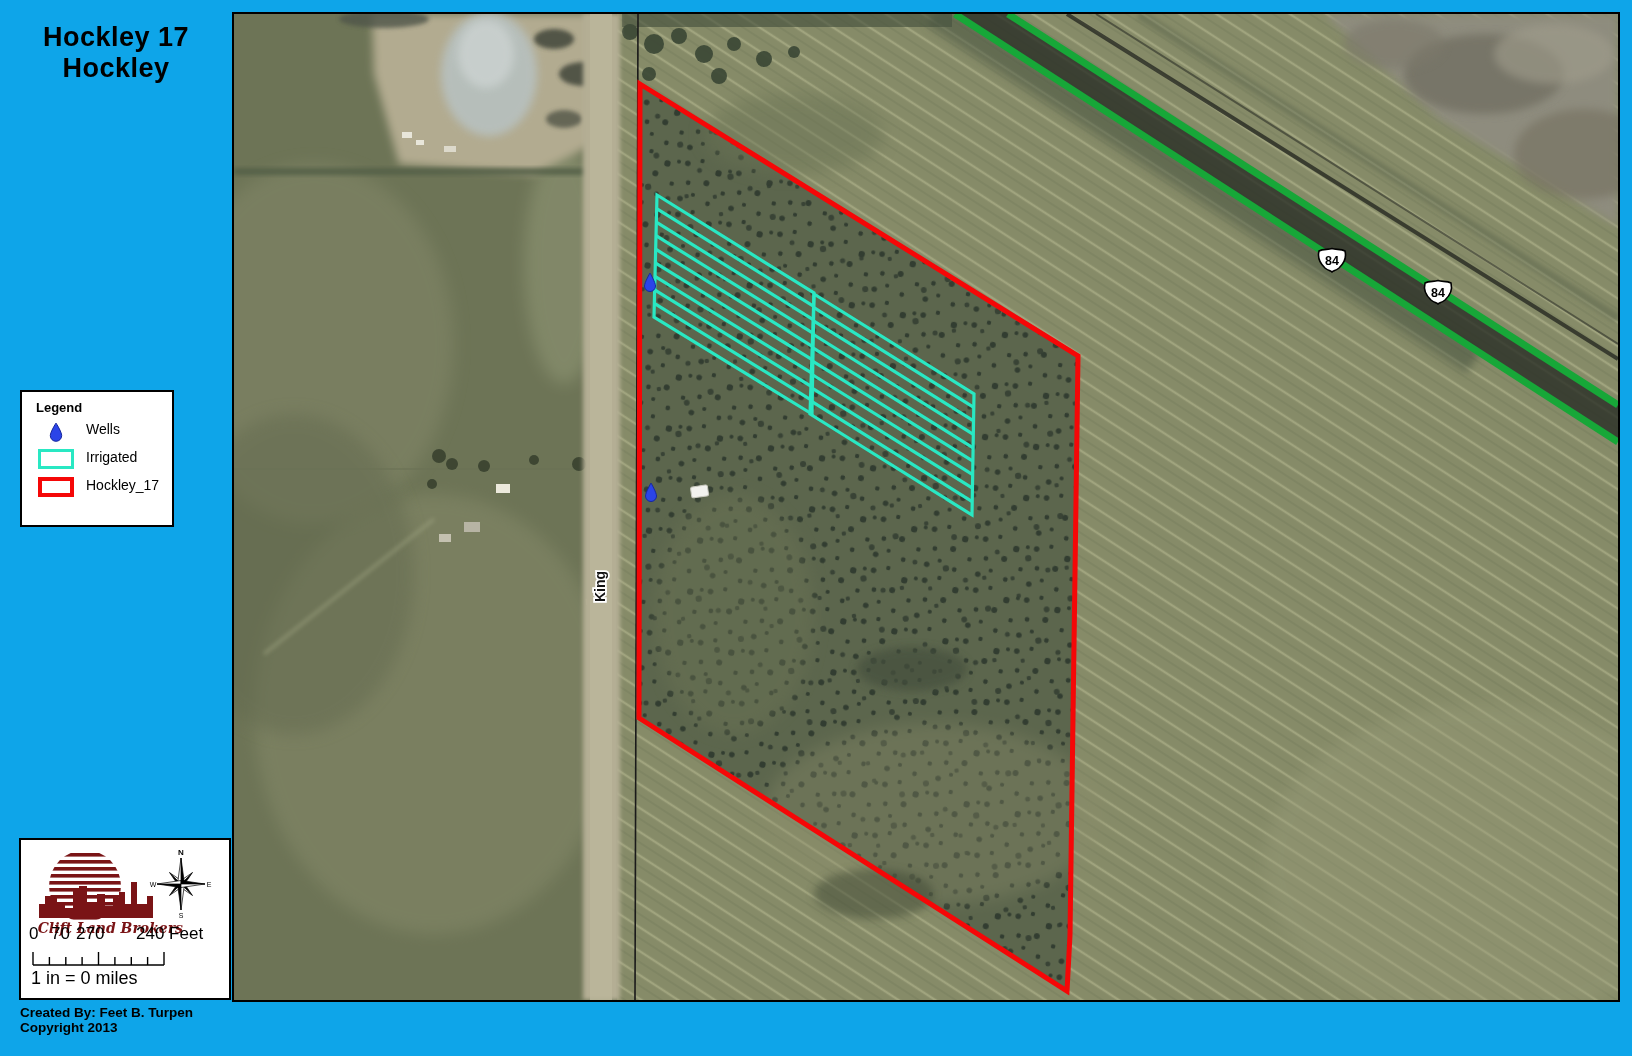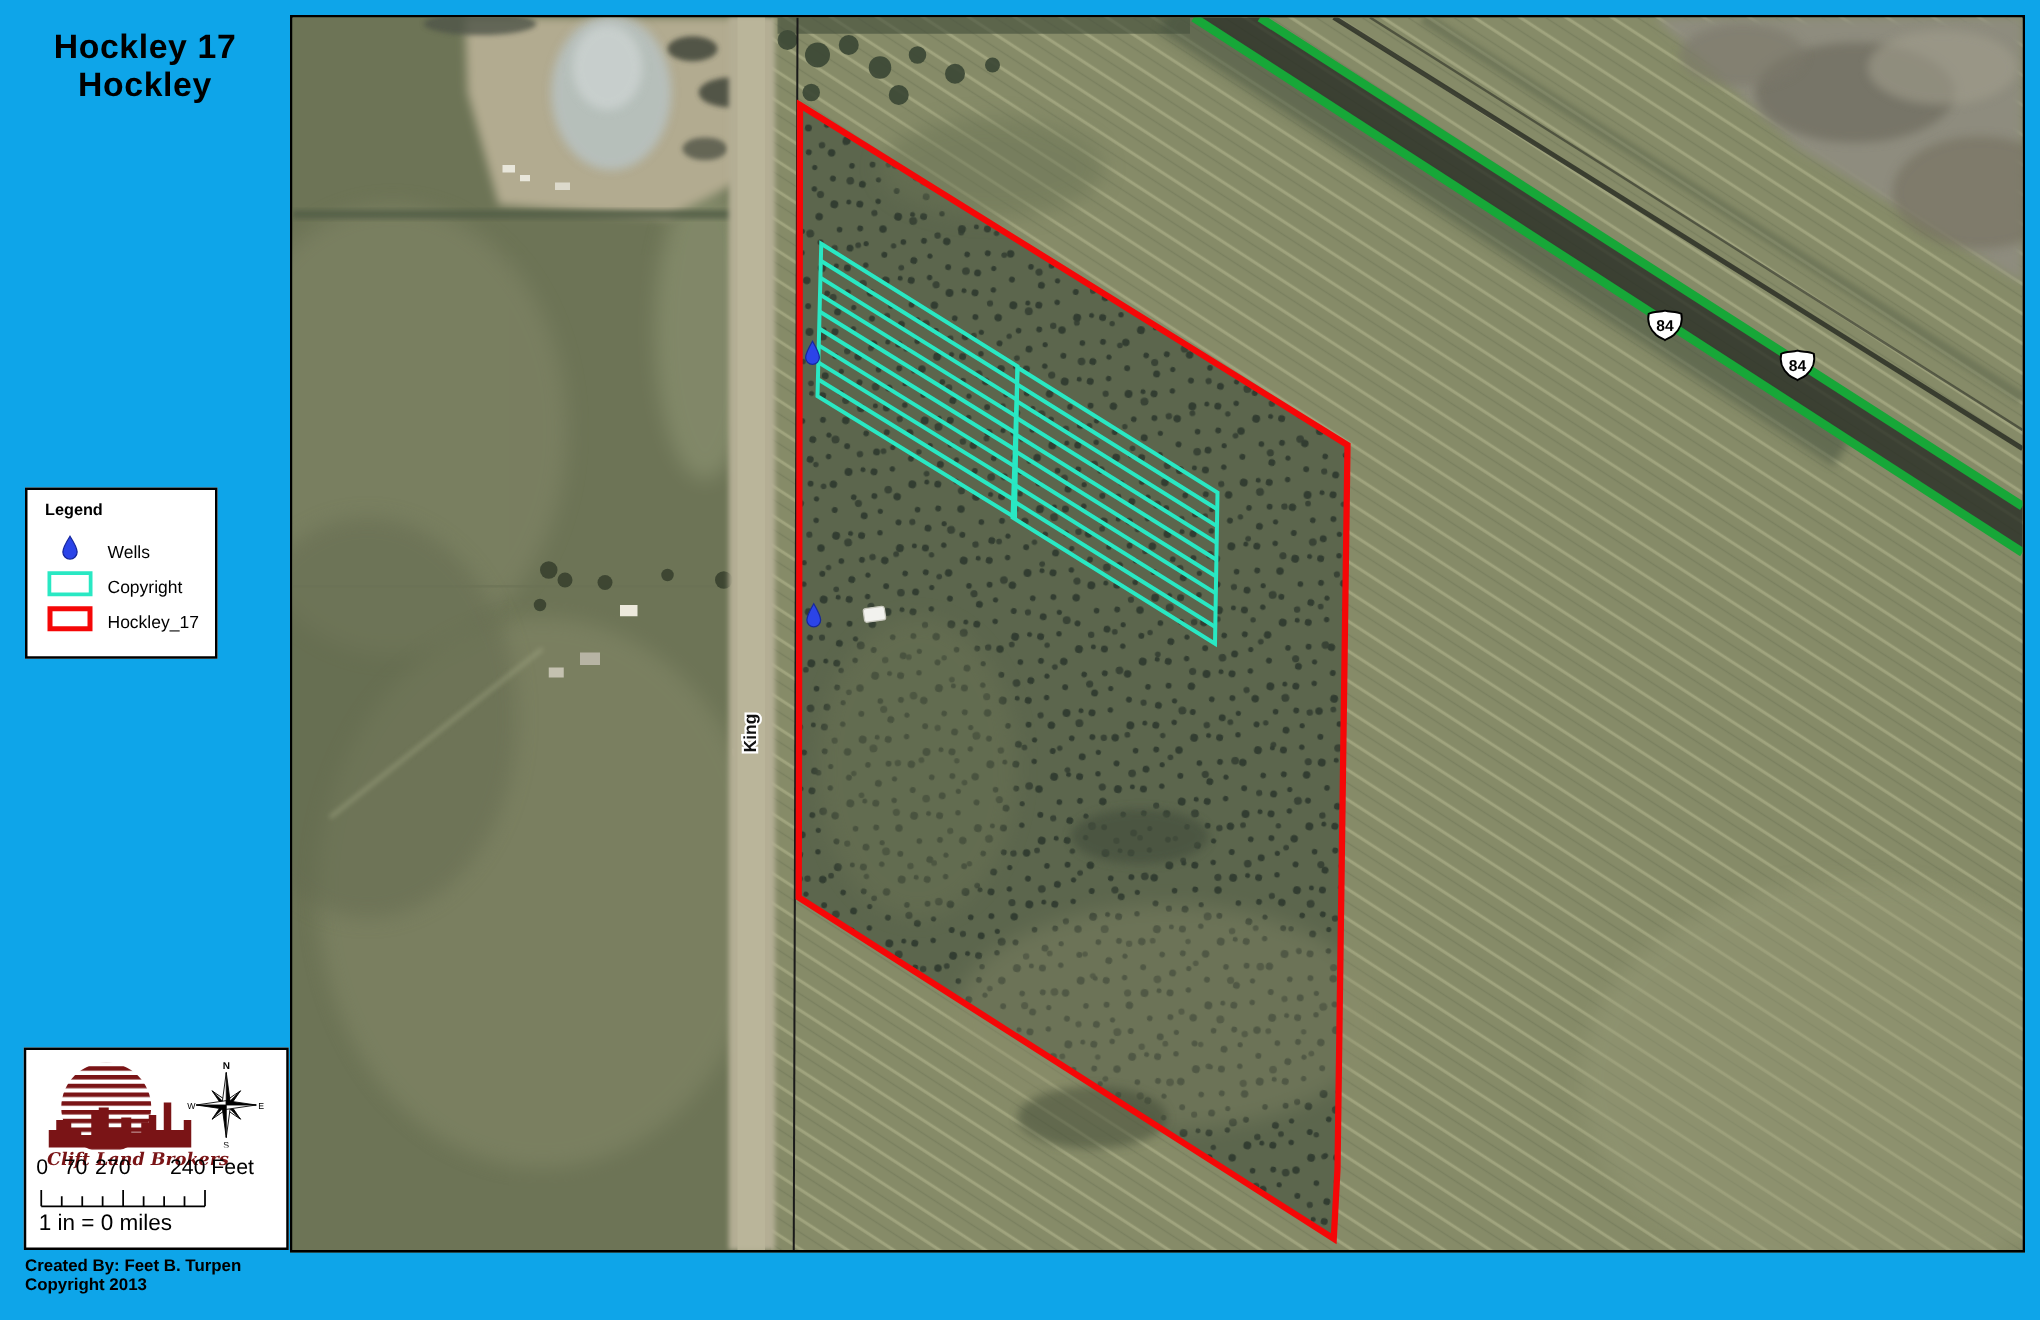--- a/index.html
+++ b/index.html
@@ -9,21 +9,21 @@
   #map-title{position:absolute;left:0;top:22px;width:232px;text-align:center;
              font-weight:bold;font-size:27px;line-height:31px;letter-spacing:.5px;}
   
   #map-frame{position:absolute;left:232px;top:12px;width:1384px;height:986px;
              border:2px solid #000;box-sizing:content-box;background:#79805f;}
   #map-frame svg{display:block;}
   
   #legend{position:absolute;left:20px;top:390px;width:150px;height:133px;
           background:#fff;border:2px solid #000;z-index:5;}
   #legend .ltitle{font-weight:bold;font-size:13px;margin:8px 0 6px 14px;}
-  .lrow{display:flex;align-items:flex-end;height:28px;margin-left:14px;}
+  .lrow{display:flex;align-items:flex-start;height:28px;margin-left:14px;}
   .lrow .swatch{width:40px;display:flex;justify-content:center;}
   .lrow .lbl{font-size:14px;margin-left:10px;}
   .rectswatch{width:36px;height:20px;background:#fff;box-sizing:border-box;}
   
   #infobox{position:absolute;left:19px;top:838px;width:208px;height:158px;
            background:#fff;border:2px solid #000;z-index:5;}
   #logo-text{position:absolute;left:12px;top:80px;width:150px;
              font-family:"DejaVu Serif",serif;font-style:italic;font-weight:bold;
              font-size:14px;text-align:right;}
   #scale-nums{position:absolute;left:0;top:84px;width:208px;height:20px;font-size:17px;}
@@ -226,21 +226,21 @@
       <svg width="16" height="22" viewBox="0 0 16 22">
         <path d="M8,2 C8,2 2.3,11 2.3,14.6 A5.7,5.7 0 0 0 13.7,14.6 C13.7,11 8,2 8,2 Z" stroke="#16279d" stroke-width="1" fill="#2b44e8"></path>
       </svg>
     </span>
     <span class="lbl">Wells</span>
   </div>
   <div class="lrow">
     <span class="swatch">
           <span class="rectswatch" style="border:3px solid #29e8c3;"></span>
         </span>
-    <span class="lbl">Copyright</span>
+    <span class="lbl">Irrigated</span>
   </div>
   <div class="lrow">
     <span class="swatch">
           <span class="rectswatch" style="border:4px solid #f50707;"></span>
         </span>
     <span class="lbl">Hockley_17</span>
   </div>
 </div>
 
 <div id="infobox">

